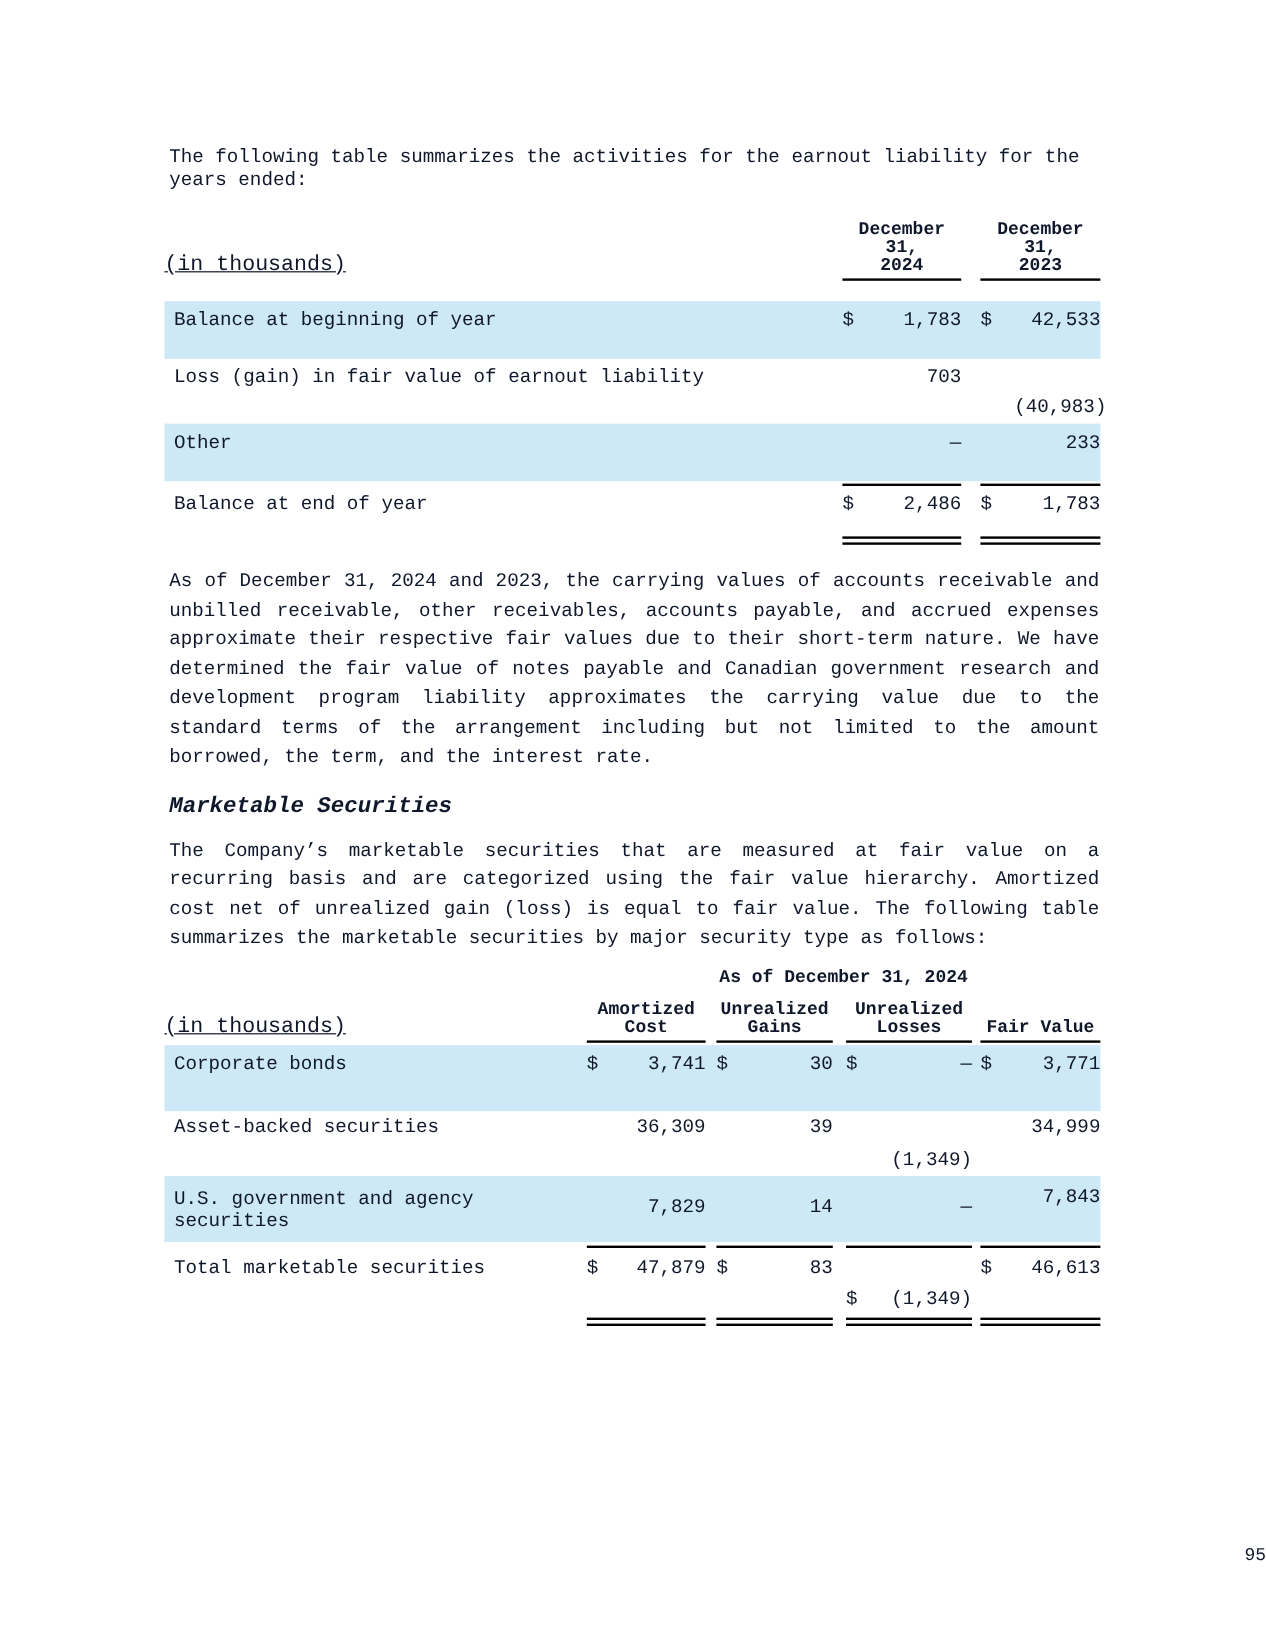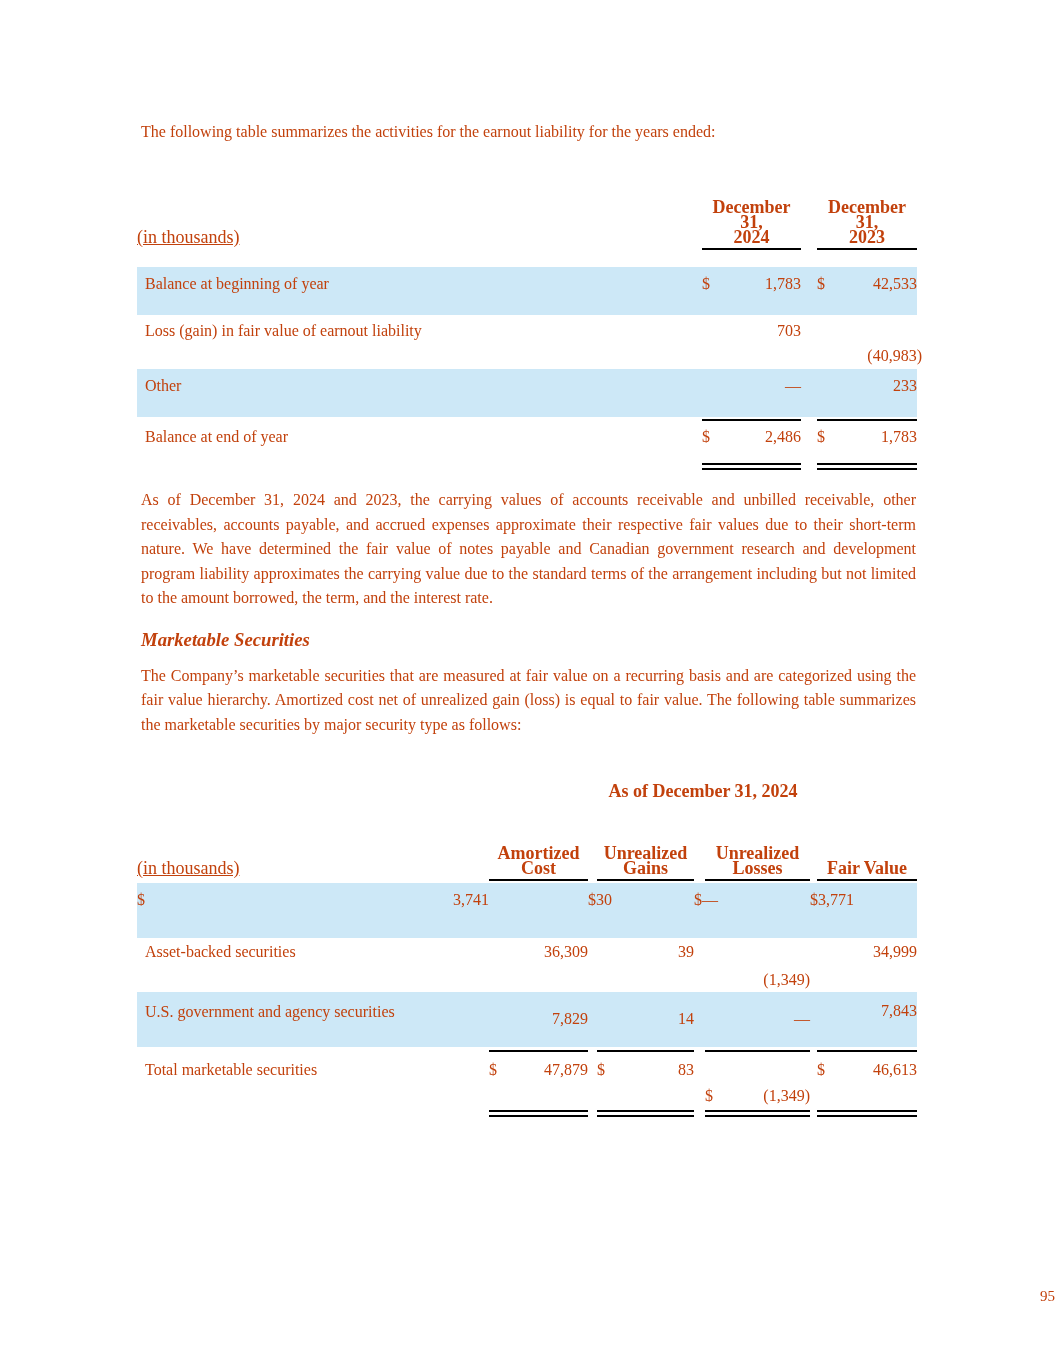--- a/index.html
+++ b/index.html
@@ -1,43 +1,43 @@
 <!DOCTYPE html>
 <html style="--row-shade: #cde8f7;"><head>
 <meta charset="utf-8">
 <style>
   * { margin:0; padding:0; box-sizing:border-box; }
   html,body { background:#fff; }
   .page {
     position:relative;
     width:1055px; height:1365px;
     background:#fff;
-    font-family:Liberation Serif, serif;
-    color:#c2410c;
+    font-family:Liberation Mono, monospace;
+    color:#0f172a;
     font-size:16px;
     overflow:hidden;
   }
   .content { position:absolute; left:141px; top:0; width:775px; padding-top:122px; }
 
   .intro { line-height:19px; }
 
   .para { margin-top:18px; text-align:justify; line-height:24.5px; }
   .para2 { margin-top:15px; text-align:justify; line-height:24.5px; }
   .heading { margin-top:19px; font-weight:bold; font-style:italic; line-height:19px; }
 
   
   .tbl { width:780px; margin-left:-4px; }
   .cell { min-width:0; }
   .label { padding-left:8px; line-height:19px; }
   .money { display:flex; justify-content:space-between; align-items:flex-start; line-height:19px; }
   .money .cur { text-align:left; }
   .money .val { text-align:right; }
   .val.neg { margin-right:-5px; }
   .shaded { background:var(--row-shade, #cde8f7); }
-  .smallhdr { font-size:18px; font-weight:bold; line-height:15px;margin-top:35px; }
+  .smallhdr { font-size:15px; font-weight:bold; line-height:15px; }
   .inthol { font-size:18px; text-decoration:underline; line-height:15px; }
   .headcell {
     display:flex; flex-direction:column; justify-content:flex-end;
     text-align:center; border-bottom:2px solid #000; padding-bottom:3px;
   }
   .headlabel { display:flex; align-items:flex-end; padding-bottom:5px; }
   .rule { border-top:2px solid #000; }
   .dbl { height:7px; border-top:2px solid #000; border-bottom:2px solid #000; }
 
   
@@ -189,20 +189,21 @@
           <div>Unrealized</div>
           <div>Losses</div>
         </div>
         <div class="cell"></div>
         <div class="cell headcell smallhdr">
           <div>Fair Value</div>
         </div>
       </div>
 
       <div class="t2-grid r1 shaded">
+        <div class="cell label">Corporate bonds</div>
         <div class="cell money mA">
           <span class="cur">$</span>
           <span class="val">3,741</span>
         </div>
         <div class="cell"></div>
         <div class="cell money mB">
           <span class="cur">$</span>
           <span class="val">30</span>
         </div>
         <div class="cell"></div>

